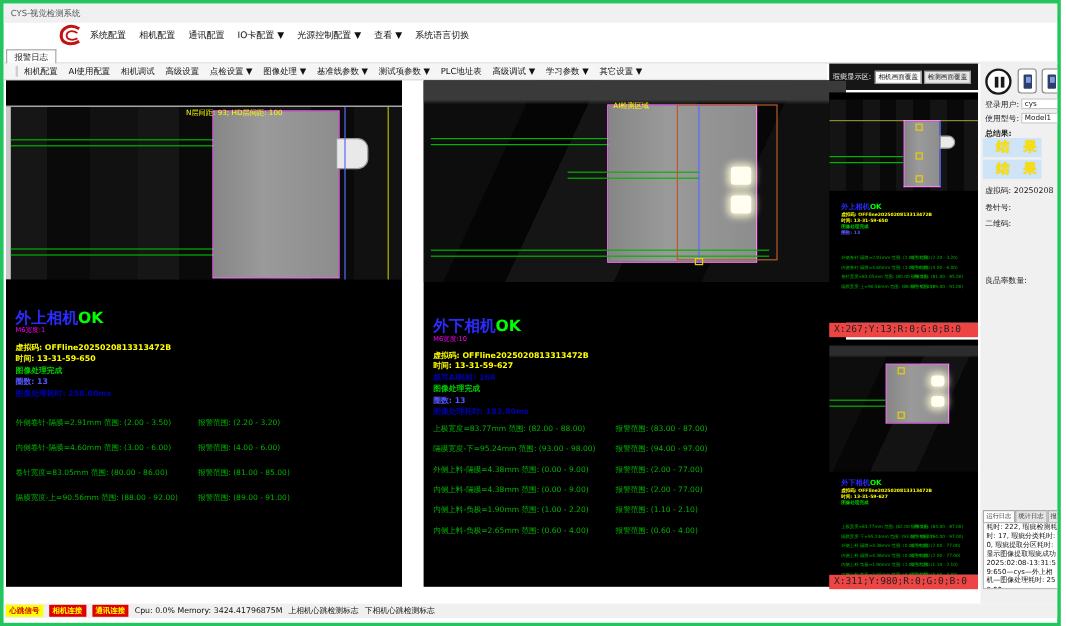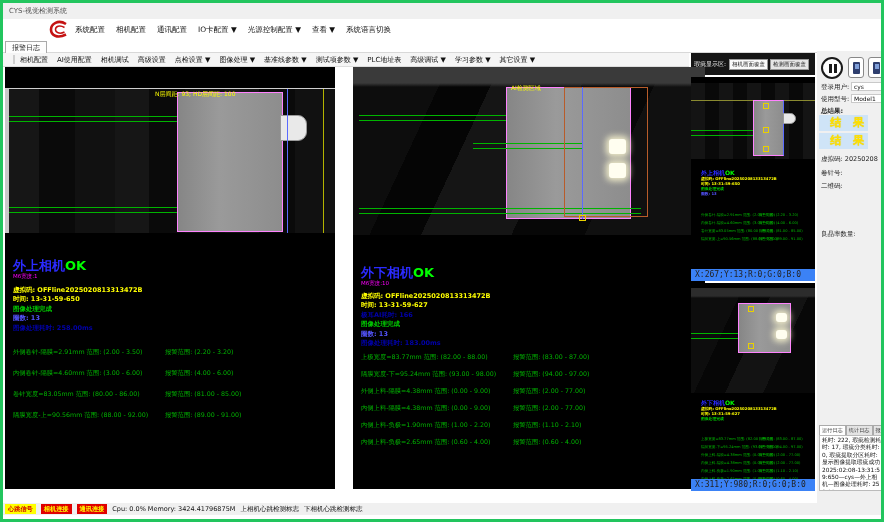--- a/index.html
+++ b/index.html
@@ -21,21 +21,21 @@
 
   .defect-bar{position:absolute;left:688px;top:50px;width:124px;height:22px;background:#161616;display:flex;align-items:center;gap:3px;padding-left:3px;}
   .defect-label{color:#eee;font-size:6px;white-space:nowrap;}
   .defect-tab{font-size:5.5px;color:#222;background:#e6e6e6;border:1px solid #999;padding:1px 2px;white-space:nowrap;}
   .defect-tab.active{background:#fbfbfb;}
 
   
   .panel{position:absolute;background:#000;overflow:hidden;}
   #panel-left{left:2px;top:64px;width:330px;height:422px;}
   #panel-mid{left:350px;top:64px;width:352px;height:422px;}
-  .statusbar{position:absolute;background:#3b82f6;color:#222;font-size:8px;line-height:12px;padding-left:4px;font-family:"DejaVu Sans Mono",monospace;}
+  .statusbar{position:absolute;background:#ef4444;color:#222;font-size:8px;line-height:12px;padding-left:4px;font-family:"DejaVu Sans Mono",monospace;}
   #status-left{left:2px;top:486px;width:330px;height:12px;}
   #status-mid{left:334px;top:486px;width:352px;height:12px;}
   #status-ptop{left:688px;top:266px;width:124px;height:12px;}
   #status-pbot{left:688px;top:476px;width:124px;height:12px;}
 
   .img-area{position:absolute;overflow:hidden;}
   #img-left{left:0;top:21px;width:330px;height:145px;background:repeating-linear-gradient(90deg,#161616 0 34px,#0a0a0a 34px 70px,#111 70px 110px);border-top:1px solid #cfcfcf;}
   #img-left .lstrip{position:absolute;left:0;top:0;width:4px;height:100%;background:#c8c8c8;}
   #img-mid{left:0;top:0;width:352px;height:168px;background:
      linear-gradient(180deg,#3a3a3a 0 16px,rgba(0,0,0,0) 20px),

